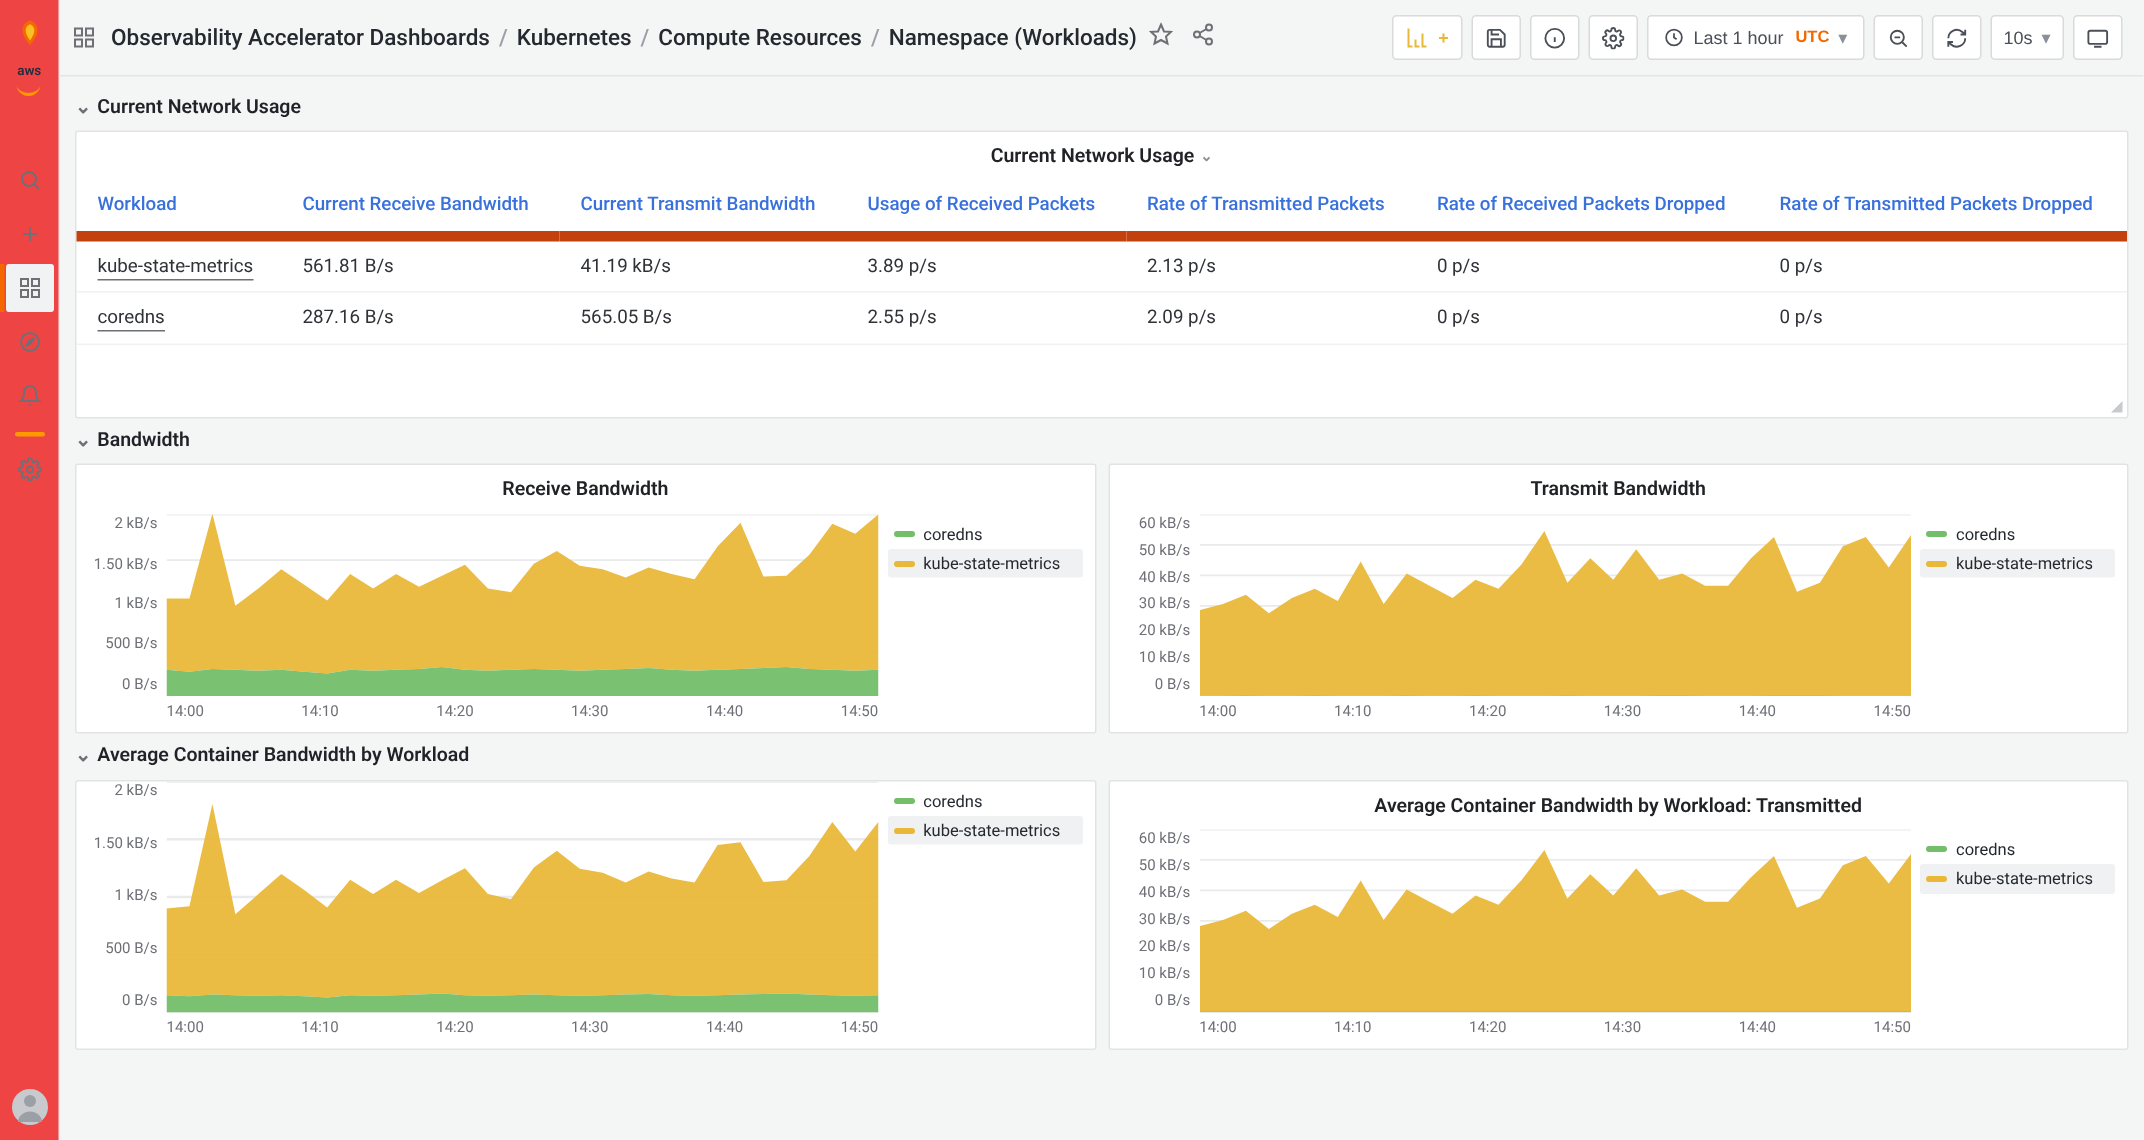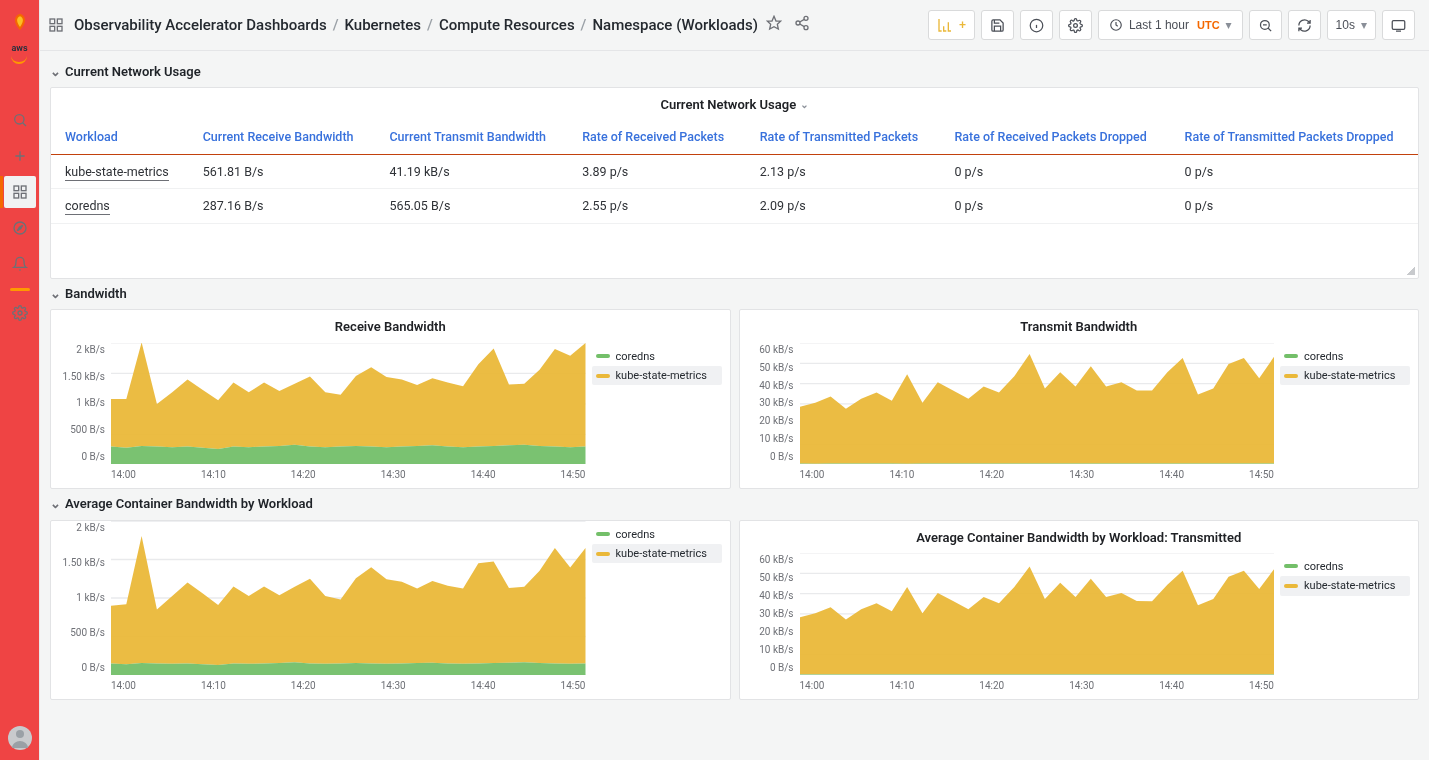--- a/index.html
+++ b/index.html
@@ -35,21 +35,21 @@
   .iconbtn .utc{color:var(--utc); font-weight:600; font-size:11px; margin-left:2px;}
   .iconbtn .chev{color:#8a8f98;}
   .content{flex:1; overflow:auto; padding:6px 10px 10px 10px;}
   .row-head{display:flex; align-items:center; gap:4px; padding:6px 0 6px 0; font-weight:600; color:#1f2328; cursor:pointer;}
   .row-head .caret{color:#6e7076;}
   .panel{background:var(--panel); border:1px solid #e2e3e5; border-radius:2px;}
   .panel-title{display:flex; justify-content:center; align-items:center; gap:4px; font-weight:600; font-size:13px; padding:8px 0 6px; color:#202226;}
   .panel-title .chev{color:#8a8f98;font-size:10px;}
   
   table.data{width:100%; border-collapse:collapse; font-size:12.5px;}
-  table.data th{color:var(--link2); font-weight:500; text-align:left; padding:8px 14px; border-bottom:1px solid #c2410c; white-space:nowrap;}
+  table.data th{color:var(--link2); font-weight:500; text-align:left; padding:8px 14px; border-bottom:7px solid #c2410c; white-space:nowrap;}
   table.data td{padding:8px 14px; border-bottom:1px solid #f0f1f2; color:#2f3237;}
   table.data td:first-child span{color:#2f3237; border-bottom:1px solid #6e7076; padding-bottom:1px;}
   .table-panel{height:192px; position:relative;}
   .table-panel::after{content:""; position:absolute; right:3px; bottom:3px; width:8px;height:8px; background:linear-gradient(135deg,transparent 50%,#c8cacd 50%);}
   
   .charts{display:grid; grid-template-columns:1fr 1fr; gap:8px;}
   .chart-panel{height:180px; display:flex; flex-direction:column;justify-content:center;}
   .chart-body{flex:1; display:flex; padding:0 8px 6px 8px; gap:6px; min-height:0;}
   .plot{flex:1; position:relative; min-width:0;}
   .legend{width:130px; flex:0 0 130px; font-size:11px; padding-top:4px;}
@@ -217,21 +217,21 @@
         <div class="panel-title">
           <span>Current Network Usage</span>
           <span class="chev">⌄</span>
         </div>
         <table class="data">
           <thead>
               <tr>
             <th>Workload</th>
             <th>Current Receive Bandwidth</th>
             <th>Current Transmit Bandwidth</th>
-            <th>Rate of Received Packets</th>
+            <th>Usage of Received Packets</th>
             <th>Rate of Transmitted Packets</th>
             <th>Rate of Received Packets Dropped</th>
             <th>Rate of Transmitted Packets Dropped</th>
           </tr>
             </thead>
           <tbody>
             <tr>
               <td><span>kube-state-metrics</span></td>
               <td>561.81 B/s</td>
               <td>41.19 kB/s</td>

